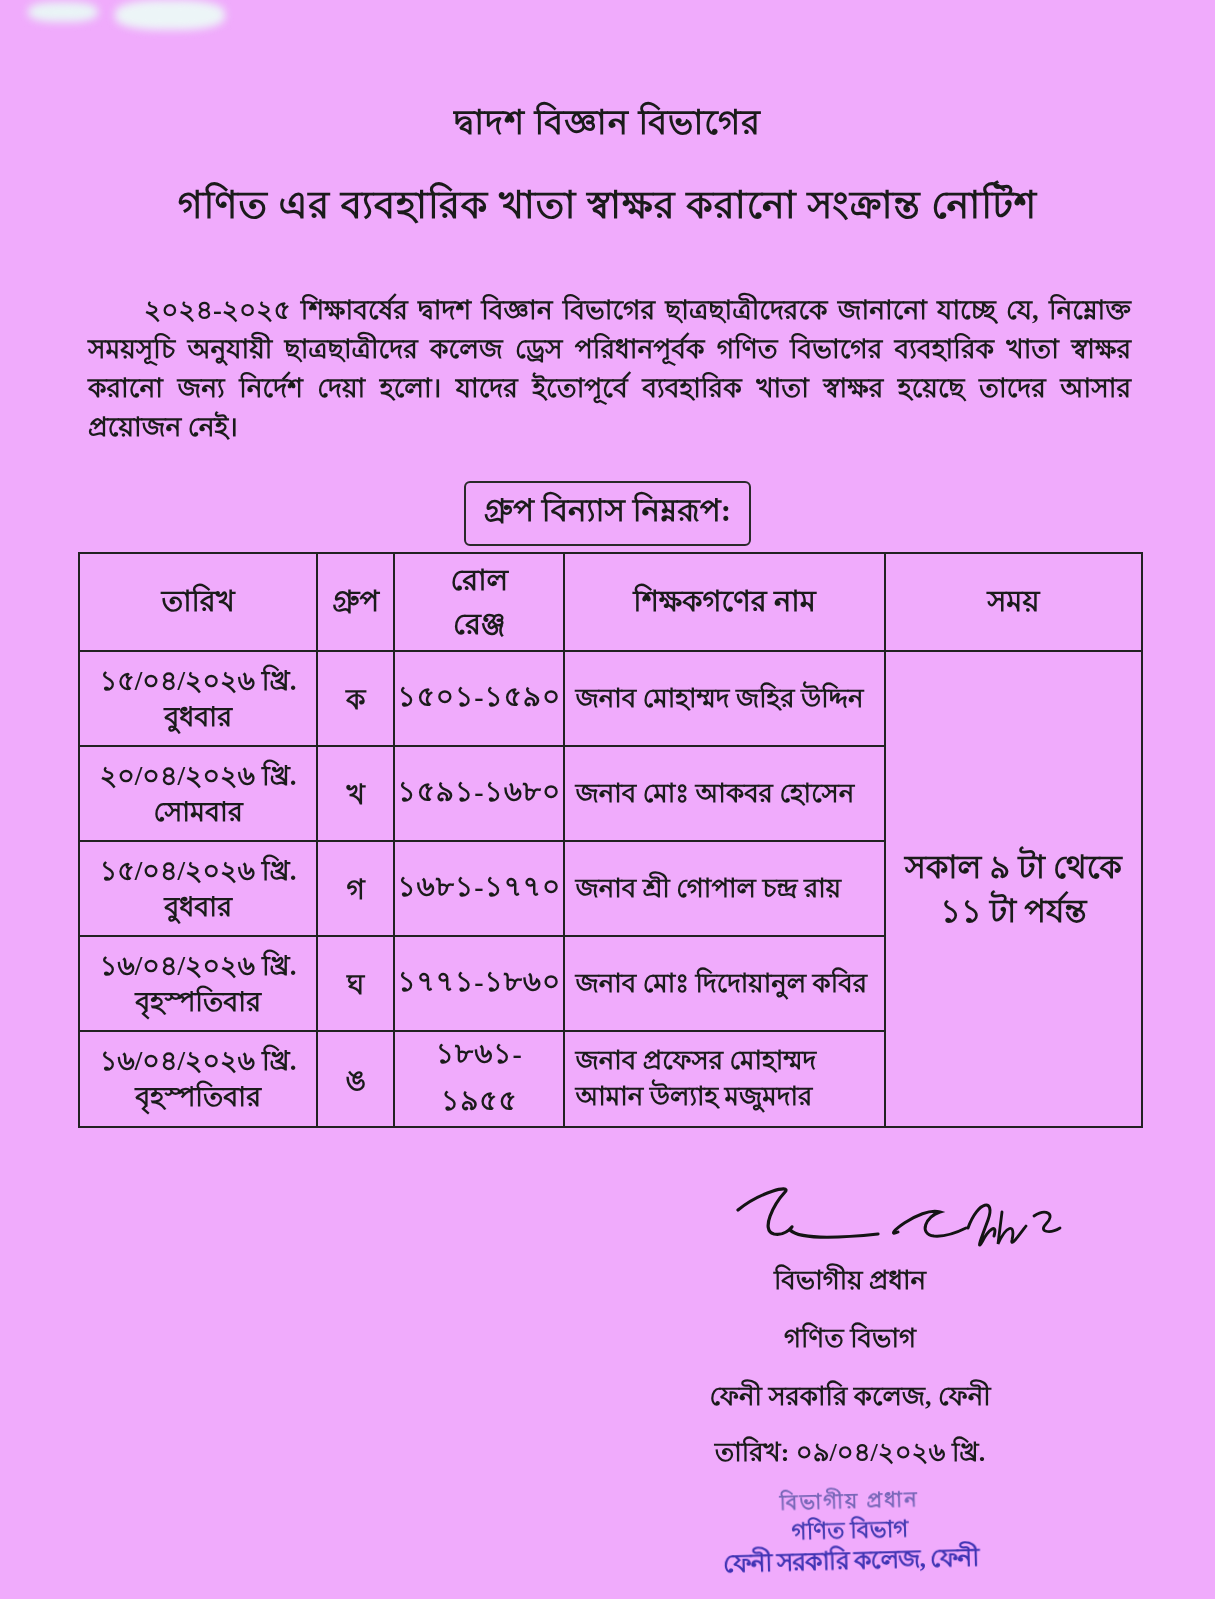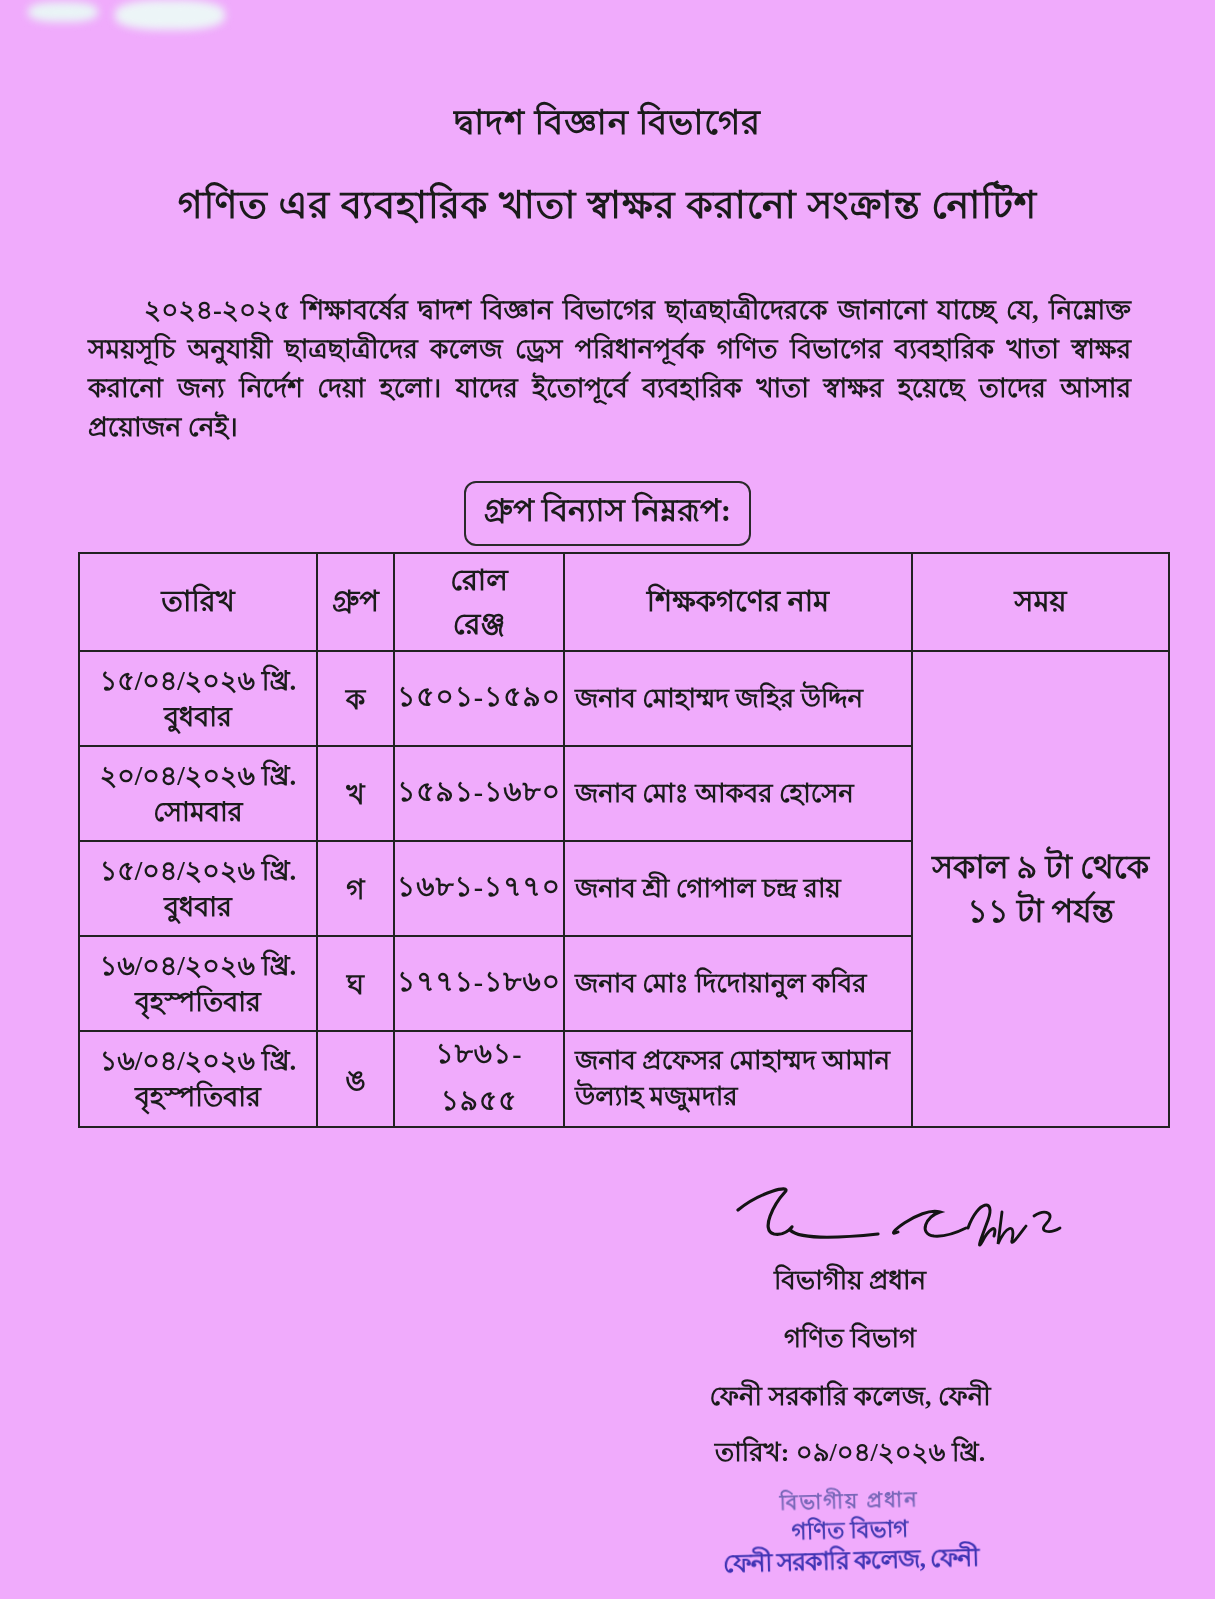--- a/index.html
+++ b/index.html
@@ -28,41 +28,41 @@
     line-height:39px;
     text-align:justify;
     text-indent:56px;
     font-weight:600;
   }
 
   .caption-wrap { text-align:center; margin-top:34px; }
   .caption-box {
     display:inline-block;
     border:2.5px solid #2a2a2a;
-    border-radius:12px;
+    border-radius:6px;
     padding:3px 18px 6px 18px;
     font-size:31px;
     font-weight:700;
   }
 
   table.schedule {
     border-collapse:collapse;
     margin:6px 0 0 78px;
     table-layout:fixed;
     width:1065px;
   }
   table.schedule th, table.schedule td {
     border:2.5px solid #222;
     vertical-align:middle;
     overflow:hidden;
   }
   th.col-date  { width:238px; }
   th.col-group { width:77px;  }
   th.col-roll  { width:170px; }
-  th.col-name  { width:348px; }
+  th.col-name  { width:320px; }
   th.col-time  { width:257px; }
 
   table.schedule th {
     height:92px;
     font-size:29px;
     font-weight:700;
     text-align:center;
   }
   .roll-header-inner { display:block; width:84px; margin:4px auto; line-height:44px; }
 

